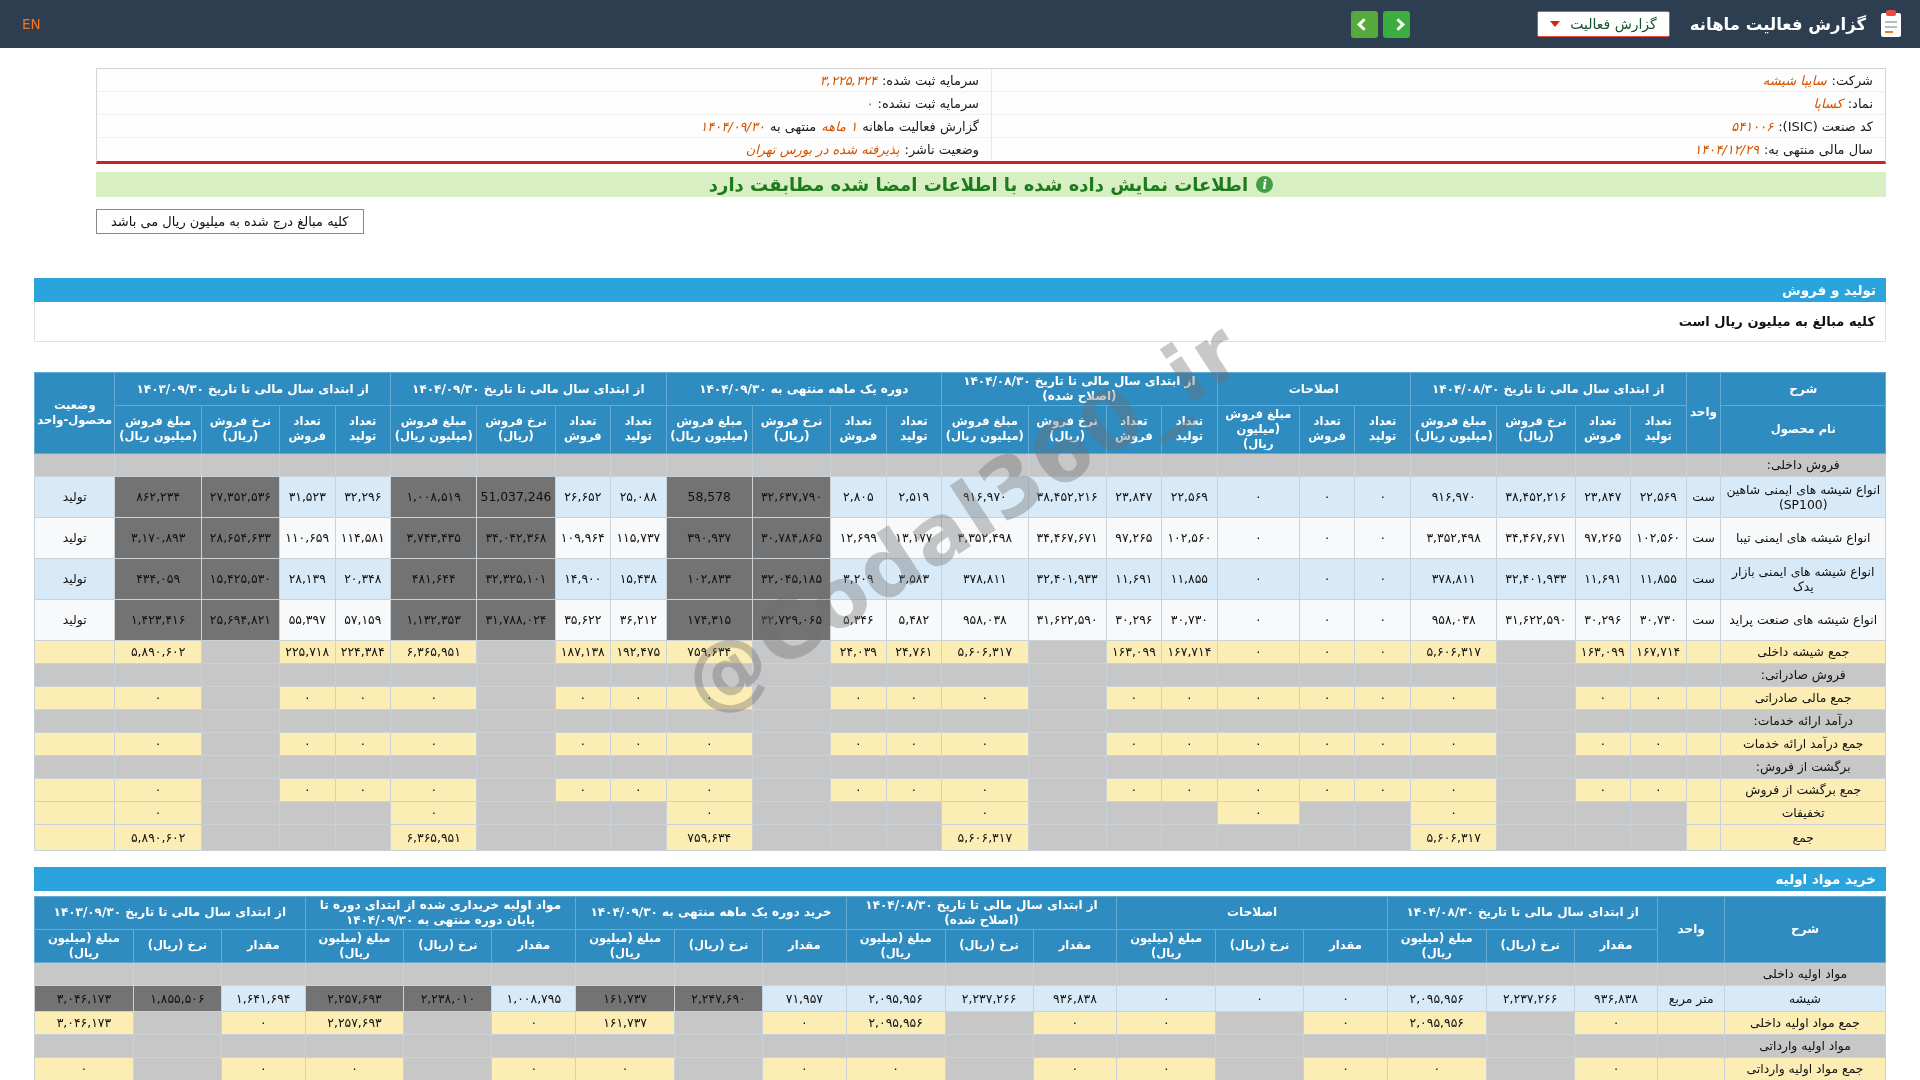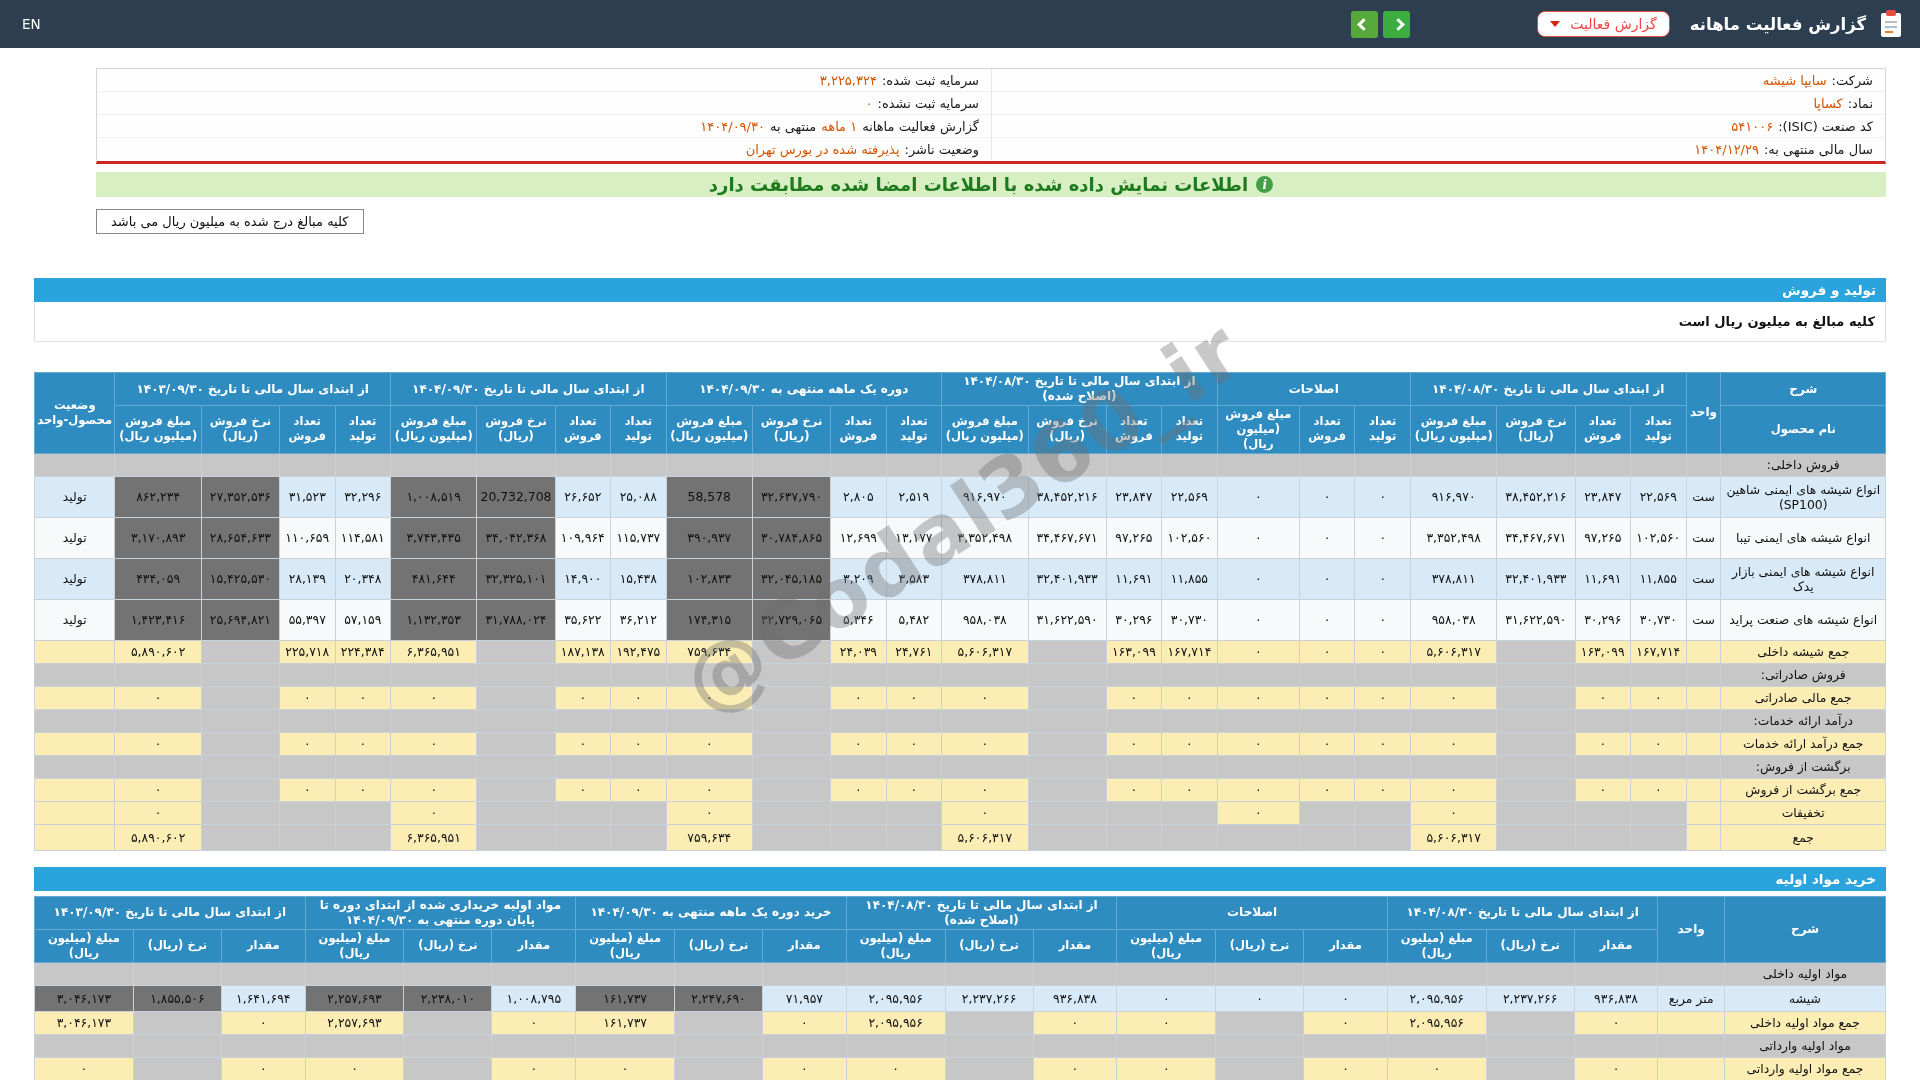--- a/index.html
+++ b/index.html
@@ -5,46 +5,46 @@
   * { box-sizing: border-box; margin: 0; padding: 0; }
   html,body { width:1920px; height:1080px; }
   body {
     position: relative; overflow: hidden; background:#fff; direction: rtl;
     font-family: "DejaVu Sans", "Liberation Sans", sans-serif; color:#111;
   }
   
   .topbar { height:48px; background:#2c3e50; display:flex; align-items:center; gap:12px; padding:0 16px; }
   .doc-icon { display:flex; align-items:center; }
   .topbar-title { color:#fff; font-size:16.5px; font-weight:bold; }
-  .report-btn { display:flex; align-items:center; gap:10px; background:#fff; color:#ef4444;
-    border:1px solid #e74c3c; border-radius:8px; font-size:14px; padding:4px 12px; margin-right:8px;
+  .report-btn { display:flex; align-items:center; gap:10px; background:#fff; color:#14532d;
+    border:1px solid #e74c3c; border-radius:2px; font-size:14px; padding:4px 12px; margin-right:8px;
     cursor:pointer; font-family:inherit; }
   .caret-down { width:0; height:0; border-left:5px solid transparent; border-right:5px solid transparent;
     border-top:6px solid #d9230f; }
   .nav-arrows { display:flex; gap:5px; margin-right:115px; }
   .arrow-btn { width:27px; height:27px; border:none; border-radius:3px; display:flex; align-items:center;
     justify-content:center; cursor:pointer; }
   .arrow-btn.next { background:#3cae3f; }
   .arrow-btn.prev { background:#58a93c; }
   .chev { width:9px; height:9px; border-top:3px solid #fff; }
   .chev.right { border-right:3px solid #fff; transform:rotate(45deg); margin-left:3px; }
   .chev.left  { border-left:3px solid #fff;  transform:rotate(-45deg); margin-right:3px; }
   .flex-spacer { flex:1; }
-  .lang-link { color:#ffffff; font-size:13.5px; cursor:pointer; padding:4px 6px; }
+  .lang-link { color:#f97316; font-size:13.5px; cursor:pointer; padding:4px 6px; }
 
   
   .info-panel { margin:20px 34px 0 96px; border:1px solid #d5d5d5; border-bottom:3px solid #cc2222;
     display:flex; background:#fdfdfd; }
   .info-half { width:50%; }
   .info-half.right { border-left:1px solid #e8e8e8; }
   .info-row { height:23px; display:flex; align-items:center; gap:5px; padding:0 12px;
     border-bottom:1px solid #f0f0f0; font-size:13px; }
   .info-half .info-row:last-child { border-bottom:none; }
   .lbl { color:#1a1a1a; }
-  .val { color:#d35400; }
+  .val { color:#d35400;font-style:italic; }
 
   .signed-bar { margin:8px 34px 0 96px; height:25px; background:#d8eec3; display:flex;
     align-items:center; justify-content:center; gap:8px; }
   .signed-text { color:#1d7a1d; font-size:18px; font-weight:bold; }
   .info-icon { width:17px; height:17px; border-radius:50%; background:#43a047; color:#fff; font-size:12px;
     font-weight:bold; font-style:italic; display:flex; align-items:center; justify-content:center;
     font-family:"DejaVu Serif", serif; flex:0 0 auto; }
 
   .amounts-note { width:fit-content; margin:12px auto 0 96px; margin-right:auto; margin-left:96px;
     border:1px solid #888; background:#fff; font-size:13px; padding:3px 14px; height:25px;
@@ -276,21 +276,21 @@
           <td class="bg-blue">۲۲,۵۶۹</td>
           <td class="bg-blue">۲۳,۸۴۷</td>
           <td class="bg-blue">۳۸,۴۵۲,۲۱۶</td>
           <td class="bg-blue">۹۱۶,۹۷۰</td>
           <td class="bg-blue">۲,۵۱۹</td>
           <td class="bg-blue">۲,۸۰۵</td>
           <td class="bg-cream">۳۲,۶۳۷,۷۹۰</td>
           <td class="bg-cream">58,578</td>
           <td class="bg-blue">۲۵,۰۸۸</td>
           <td class="bg-blue">۲۶,۶۵۲</td>
-          <td class="bg-cream">20,732,708</td>
+          <td class="bg-cream">51,037,246</td>
           <td class="bg-cream">۱,۰۰۸,۵۱۹</td>
           <td class="bg-blue">۳۲,۲۹۶</td>
           <td class="bg-blue">۳۱,۵۲۳</td>
           <td class="bg-cream">۲۷,۳۵۲,۵۳۶</td>
           <td class="bg-cream">۸۶۲,۲۳۴</td>
           <td class="bg-blue">تولید</td>
         </tr>
         <tr class="row-data">
           <td class="bg-white cell-product">انواع شیشه های ایمنی تیبا</td>
           <td class="bg-white">ست</td>

